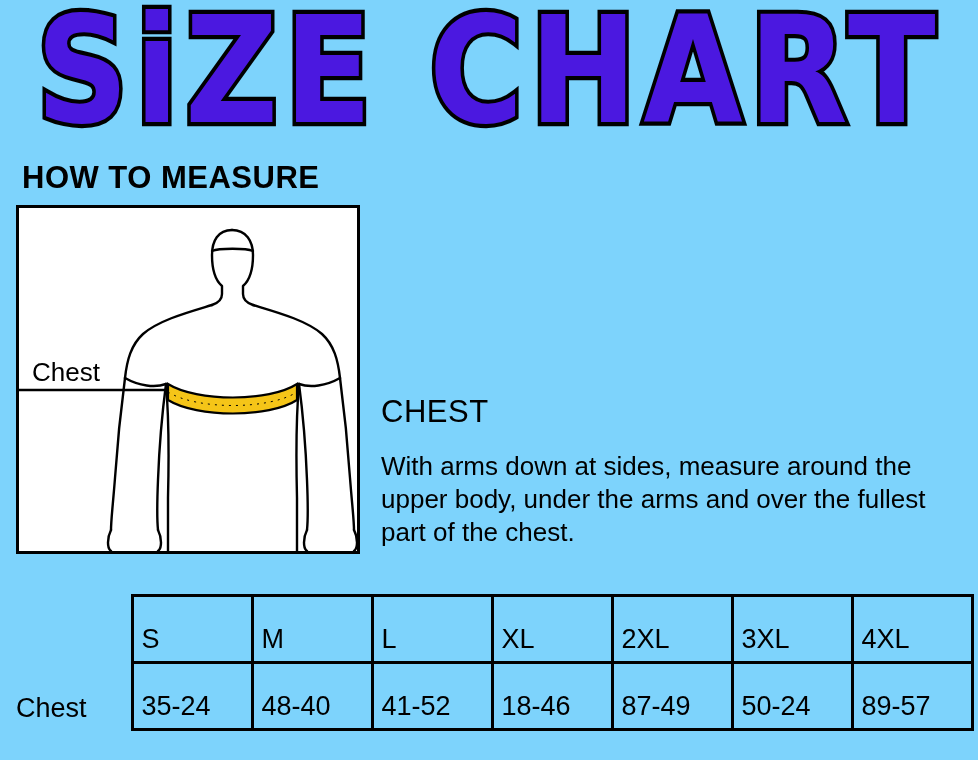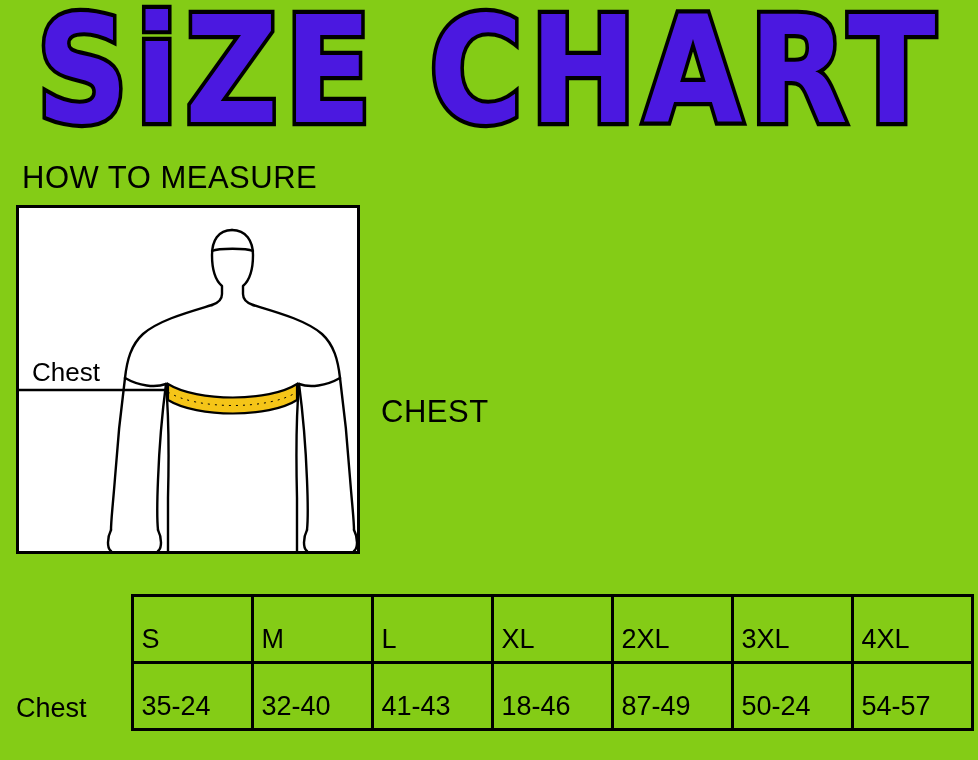--- a/index.html
+++ b/index.html
@@ -9,21 +9,21 @@
     width: 978px;
     height: 760px;
     background: #ffffff;
     font-family: "Liberation Sans", sans-serif;
     overflow: hidden;
   }
   #page {
     position: relative;
     width: 978px;
     height: 760px;
-    background: #84cc16;
+    background: #7dd3fc;
   }
 
   
   .title-wrap {
     position: absolute;
     left: 0px;
     top: -4px;
     width: 978px;
     height: 150px;
     display: flex;
@@ -44,21 +44,21 @@
     transform-origin: center center;
   }
 
   
   .howto {
     position: absolute;
     left: 22px;
     top: 160px;
     font-size: 31px;
     font-family: "Liberation Sans", sans-serif;
-    font-weight: normal;
+    font-weight: bold;
     color: #000000;
     letter-spacing: 0.5px;
   }
 
   
   .figure-box {
     position: absolute;
     left: 16px;
     top: 205px;
     width: 344px;
@@ -177,41 +177,42 @@
         <path d="M149 184 C178 202 250 202 278 184" fill="none" stroke="#000000" stroke-width="1" stroke-dasharray="2 5"></path>
       </g>
 
       <line x1="0" y1="182" x2="149" y2="182" stroke="#000000" stroke-width="2.4"></line>
     </svg>
   </div>
 
   <div class="chest-label">Chest</div>
 
   <div class="desc-title">CHEST</div>
+  <div class="desc-body">With arms down at sides, measure around the upper body, under the arms and over the fullest part of the chest.</div>
 
   <div class="table-wrap">
     <table class="size-table">
       <tbody>
         <tr class="header-row">
           <td class="rowhead"></td>
           <td class="col-w">S</td>
           <td class="col-w">M</td>
           <td class="col-w">L</td>
           <td class="col-w">XL</td>
           <td class="col-w">2XL</td>
           <td class="col-w">3XL</td>
           <td class="col-w">4XL</td>
         </tr>
         <tr>
           <td class="rowhead">Chest</td>
           <td>35-24</td>
-          <td>32-40</td>
-          <td>41-43</td>
+          <td>48-40</td>
+          <td>41-52</td>
           <td>18-46</td>
           <td>87-49</td>
           <td>50-24</td>
-          <td>54-57</td>
+          <td>89-57</td>
         </tr>
       </tbody>
     </table>
   </div>
 
 </div>
 
 </body></html>

